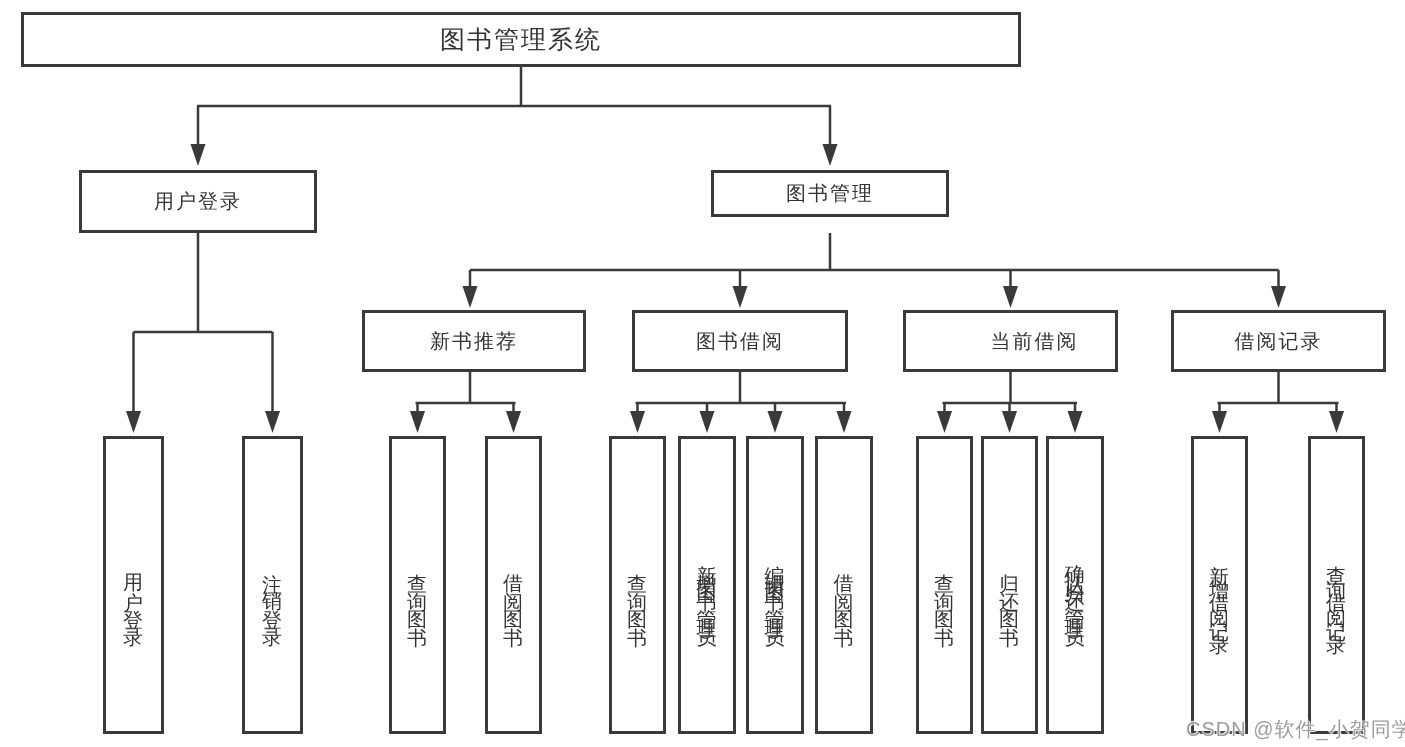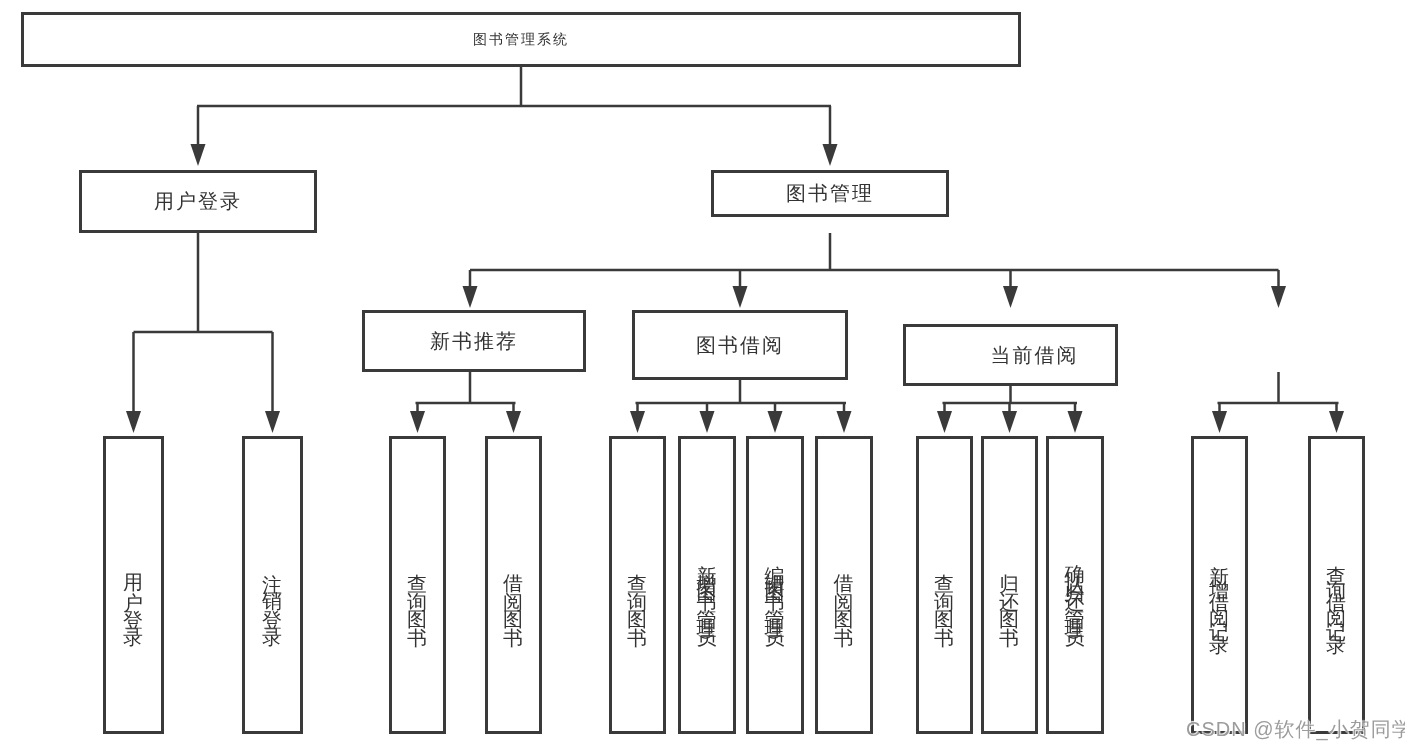--- a/index.html
+++ b/index.html
@@ -19,21 +19,21 @@
   svg.connectors{position:absolute;left:0;top:0;width:1405px;height:747px;}
   .box{
     position:absolute;
     box-sizing:border-box;
     border:3px solid var(--line);
     background:var(--bg);
     display:flex;align-items:center;justify-content:center;
     color:var(--text);
   }
   .hbox{font-size:20px;letter-spacing:2px;white-space:nowrap;}
-  .root{font-size:14px;}
+  .root{font-size:25px;}
   .vbox span{
     writing-mode:vertical-rl;
     text-orientation:mixed;
     font-size:20px;
     line-height:1;
     white-space:nowrap;
   }
   .v4 span{letter-spacing:18px;margin-bottom:-18px;}
   .v6 span{letter-spacing:14px;margin-bottom:-14px;}
   .v9 span{letter-spacing:9px;margin-bottom:-9px;}
@@ -109,25 +109,28 @@
   <div class="box hbox" style="left:79px;top:170px;width:238px;height:63px;">
     <span>用户登录</span>
   </div>
   <div class="box hbox" style="left:711px;top:170px;width:238px;height:47px;">
     <span>图书管理</span>
   </div>
 
   <div class="box hbox" style="left:362px;top:310px;width:224px;height:62px;">
     <span>新书推荐</span>
   </div>
-  <div class="box hbox" style="left:632px;top:310px;width:216px;height:70px;">
+  <div class="box hbox" style="left:632px;top:310px;width:216px;height:62px;">
     <span>图书借阅</span>
   </div>
-  <div class="box hbox" style="left:903px;top:324px;width:215px;height:62px;padding-left:48px;">
+  <div class="box hbox" style="left:903px;top:310px;width:215px;height:62px;padding-left:48px;">
     <span>当前借阅</span>
+  </div>
+  <div class="box hbox" style="left:1171px;top:310px;width:215px;height:62px;">
+    <span>借阅记录</span>
   </div>
 
   <div class="box vbox v4" style="left:103px;top:436px;width:61px;height:298px;">
     <span>用户登录</span>
   </div>
   <div class="box vbox v4" style="left:242px;top:436px;width:61px;height:298px;">
     <span>注销登录</span>
   </div>
 
   <div class="box vbox v4" style="left:389px;top:436px;width:57px;height:298px;">

